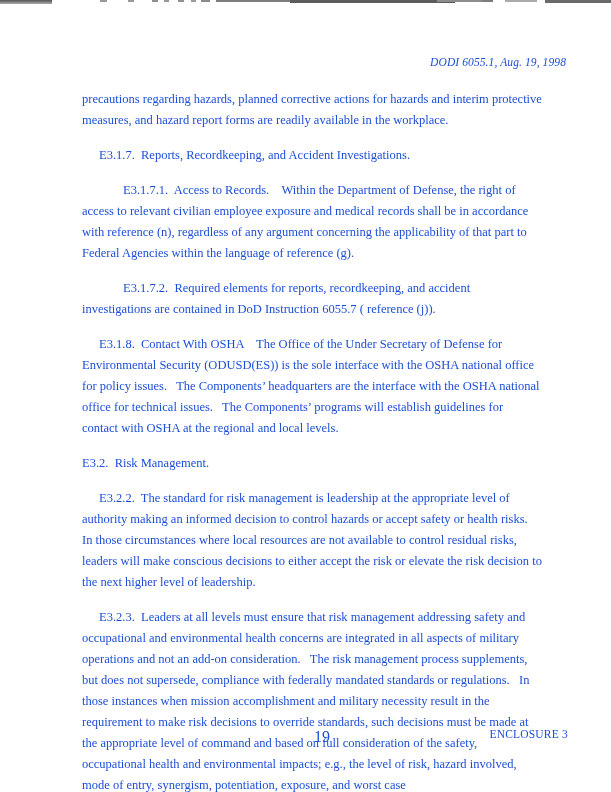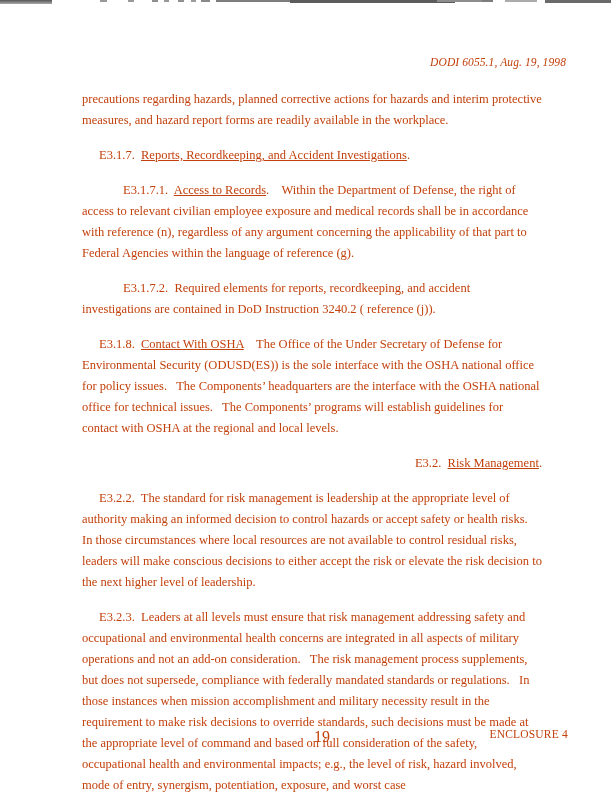--- a/index.html
+++ b/index.html
@@ -2,21 +2,21 @@
 <html><head>
 <meta charset="utf-8">
 <style>
   html, body { margin: 0; padding: 0; background: #ffffff; }
   .page {
     position: relative;
     width: 611px;
     height: 792px;
     background: #ffffff;
     font-family: "Liberation Serif", serif;
-    color: #c2410c;
+    color: #1d4ed8;
     overflow: hidden;
   }
   
   .scan-seg { position: absolute; top: 0; }
 
   .doc-header {
     position: absolute;
     top: 56px;
     left: 0;
     right: 45px;
@@ -32,23 +32,23 @@
     width: 460px;
     font-size: 12.5px;
     line-height: 21px;
   }
   .content p {
     margin: 0 0 14px 0;
     white-space: pre-wrap;
   }
   .indent1 { text-indent: 17px; }
   .indent2 { text-indent: 41px; }
-  .mt-lg { margin-top: 28px; text-align: right; }
+  .mt-lg { margin-top: 28px; }
   .mt-md { margin-top: 18px; font-family: Liberation Serif, serif; }
-  .u { text-decoration: underline; }
+  .u { }
 
   .footer-page {
     position: absolute;
     top: 728px;
     left: 314px;
     font-size: 16px;
   }
   .footer-enclosure {
     position: absolute;
     top: 728px;
@@ -79,29 +79,29 @@
   <div class="doc-header">DODI 6055.1, Aug. 19, 1998</div>
 
   <div class="content">
 
     <p><span>precautions regarding hazards, planned corrective actions for hazards and interim protective measures, and hazard report forms are readily available in the workplace.</span></p>
 
     <p class="indent1"><span>E3.1.7.  </span><span class="u">Reports, Recordkeeping, and Accident Investigations</span><span>.</span></p>
 
     <p class="indent2"><span>E3.1.7.1.  </span><span class="u">Access to Records</span><span>.    </span><span>Within the Department of Defense, the right of access to relevant civilian employee exposure and medical records shall be in accordance with reference (n), regardless of any argument concerning the applicability of that part to Federal Agencies within the language of reference (g).</span></p>
 
-    <p class="indent2"><span>E3.1.7.2.  </span><span>Required elements for reports, recordkeeping, and accident investigations are contained in DoD Instruction 3240.2 ( reference (j)).</span></p>
+    <p class="indent2"><span>E3.1.7.2.  </span><span>Required elements for reports, recordkeeping, and accident investigations are contained in DoD Instruction 6055.7 ( reference (j)).</span></p>
 
     <p class="indent1"><span>E3.1.8.  </span><span class="u">Contact With OSHA</span><span>    </span><span>The Office of the Under Secretary of Defense for Environmental Security (ODUSD(ES)) is the sole interface with the OSHA national office for policy issues.   The Components’ headquarters are the interface with the OSHA national office for technical issues.   The Components’ programs will establish guidelines for contact with OSHA at the regional and local levels.</span></p>
 
     <p class="mt-lg"><span>E3.2.  </span><span class="u">Risk Management</span><span>.</span></p>
 
 
     <p class="indent1 mt-md"><span>E3.2.2.  </span><span>The standard for risk management is leadership at the appropriate level of authority making an informed decision to control hazards or accept safety or health risks.   In those circumstances where local resources are not available to control residual risks, leaders will make conscious decisions to either accept the risk or elevate the risk decision to the next higher level of leadership.</span></p>
 
     <p class="indent1 mt-md"><span>E3.2.3.  </span><span>Leaders at all levels must ensure that risk management addressing safety and occupational and environmental health concerns are integrated in all aspects of military operations and not an add-on consideration.   The risk management process supplements, but does not supersede, compliance with federally mandated standards or regulations.   In those instances when mission accomplishment and military necessity result in the requirement to make risk decisions to override standards, such decisions must be made at the appropriate level of command and based on full consideration of the safety, occupational health and environmental impacts; e.g., the level of risk, hazard involved, mode of entry, synergism, potentiation, exposure, and worst case</span></p>
 
   </div>
 
   <div class="footer-page">19</div>
-  <div class="footer-enclosure">ENCLOSURE 4</div>
+  <div class="footer-enclosure">ENCLOSURE 3</div>
 
 </div>
 
 </body></html>

